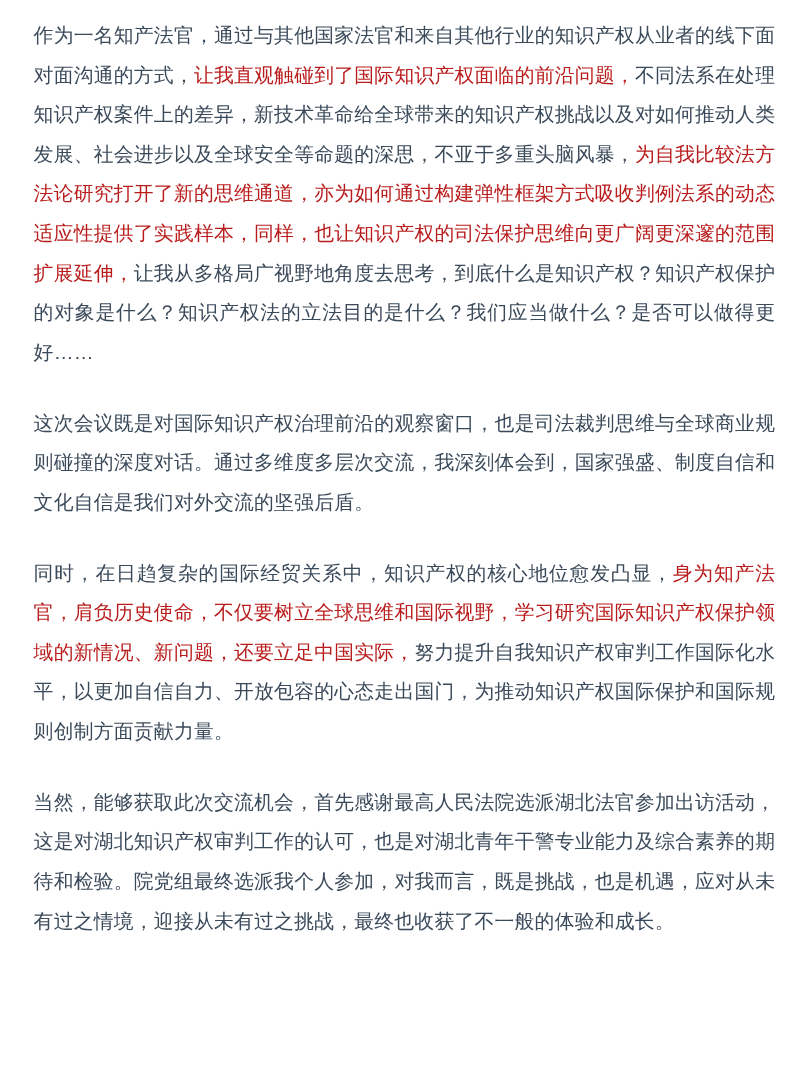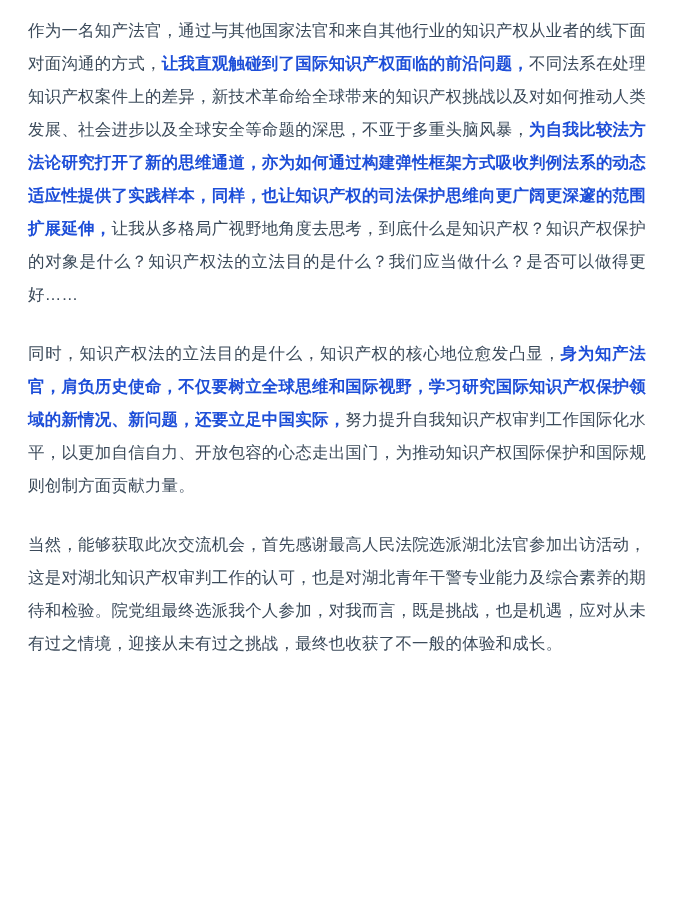--- a/index.html
+++ b/index.html
@@ -26,26 +26,27 @@
     letter-spacing: 0.2px;
     text-align: justify;
     text-justify: inter-ideograph;
     margin: 0 0 26px 0;
     word-break: break-all;
   }
   .para:last-child {
     margin-bottom: 0;
   }
   .para .b {
-    font-weight: bold;
-    color: #1d4ed8;
+    font-weight: normal;
+    color: #b91c1c;
   }
 </style>
 </head>
 <body>
 
 <div class="page">
   <div id="article-body">
       <p class="para"><span>作为一名知产法官，通过与其他国家法官和来自其他行业的知识产权从业者的线下面对面沟通的方式，</span><span class="b">让我直观触碰到了国际知识产权面临的前沿问题，</span><span>不同法系在处理知识产权案件上的差异，新技术革命给全球带来的知识产权挑战以及对如何推动人类发展、社会进步以及全球安全等命题的深思，不亚于多重头脑风暴，</span><span class="b">为自我比较法方法论研究打开了新的思维通道，亦为如何通过构建弹性框架方式吸收判例法系的动态适应性提供了实践样本，同样，也让知识产权的司法保护思维向更广阔更深邃的范围扩展延伸，</span><span>让我从多格局广视野地角度去思考，到底什么是知识产权？知识产权保护的对象是什么？知识产权法的立法目的是什么？我们应当做什么？是否可以做得更好……</span></p>
-      <p class="para"><span>同时，知识产权法的立法目的是什么，知识产权的核心地位愈发凸显，</span><span class="b">身为知产法官，肩负历史使命，不仅要树立全球思维和国际视野，学习研究国际知识产权保护领域的新情况、新问题，还要立足中国实际，</span><span>努力提升自我知识产权审判工作国际化水平，以更加自信自力、开放包容的心态走出国门，为推动知识产权国际保护和国际规则创制方面贡献力量。</span></p>
+      <p class="para"><span>这次会议既是对国际知识产权治理前沿的观察窗口，也是司法裁判思维与全球商业规则碰撞的深度对话。通过多维度多层次交流，我深刻体会到，国家强盛、制度自信和文化自信是我们对外交流的坚强后盾。</span></p>
+      <p class="para"><span>同时，在日趋复杂的国际经贸关系中，知识产权的核心地位愈发凸显，</span><span class="b">身为知产法官，肩负历史使命，不仅要树立全球思维和国际视野，学习研究国际知识产权保护领域的新情况、新问题，还要立足中国实际，</span><span>努力提升自我知识产权审判工作国际化水平，以更加自信自力、开放包容的心态走出国门，为推动知识产权国际保护和国际规则创制方面贡献力量。</span></p>
       <p class="para"><span>当然，能够获取此次交流机会，首先感谢最高人民法院选派湖北法官参加出访活动，这是对湖北知识产权审判工作的认可，也是对湖北青年干警专业能力及综合素养的期待和检验。院党组最终选派我个人参加，对我而言，既是挑战，也是机遇，应对从未有过之情境，迎接从未有过之挑战，最终也收获了不一般的体验和成长。</span></p>
     </div>
 </div>
 
 </body></html>

